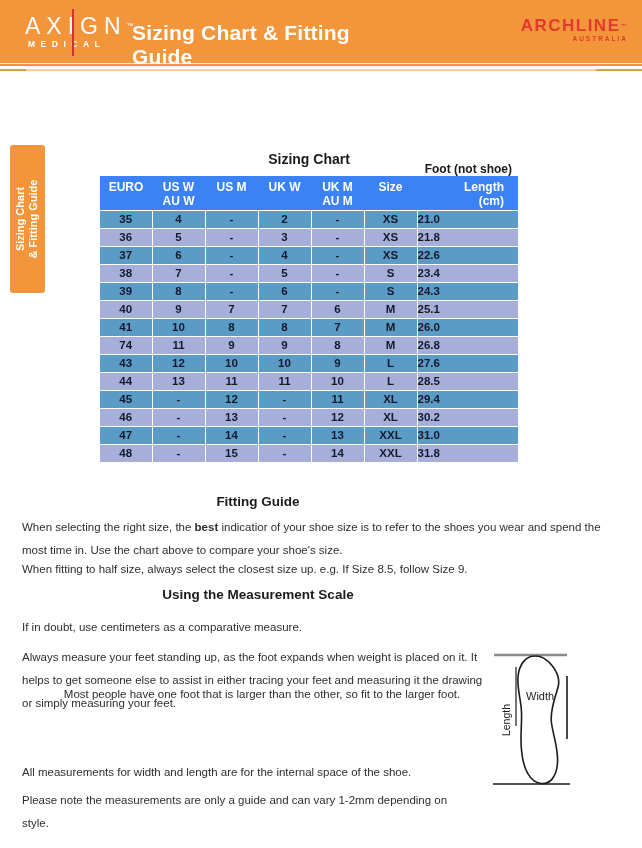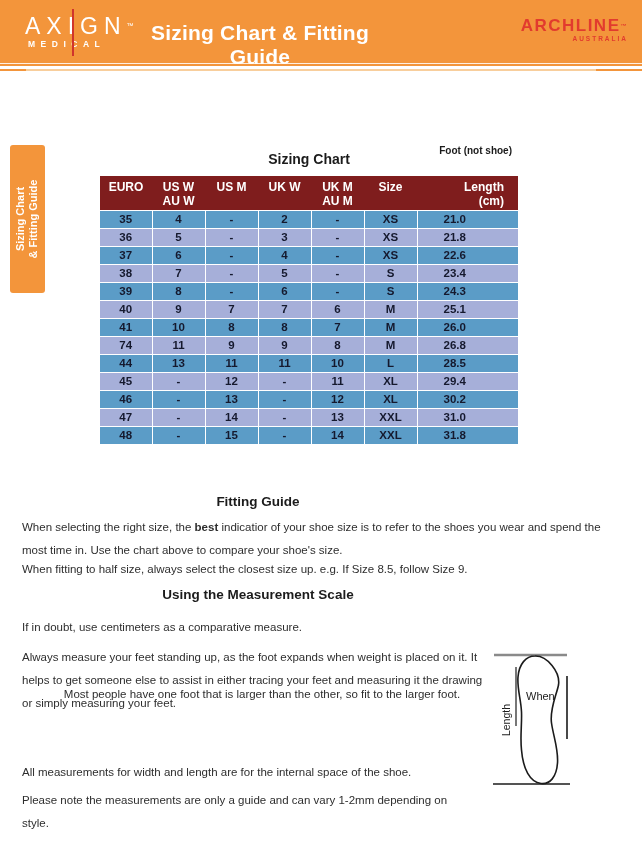--- a/index.html
+++ b/index.html
@@ -11,48 +11,48 @@
   
   .hdr { position:absolute; left:0; top:0; width:642px; height:66px; background:#F3953B; }
   .hdr-hairline { position:absolute; left:0; top:63px; width:642px; height:1px; background:rgba(255,255,255,.85); }
   .hdr-rule { position:absolute; left:0; top:69px; width:642px; height:2px;
     background:linear-gradient(to right,#F3953B 0 26px,#F8CE9C 26px calc(100% - 46px),#F3953B calc(100% - 46px) 100%); }
   .axign { position:absolute; left:25px; top:13px; color:#fff; }
   .axign-name { font-size:23px; font-weight:400; letter-spacing:6px; line-height:26px; }
   .axign-tm { font-size:7px; vertical-align:top; letter-spacing:0; }
   .axign-sub { font-size:8.5px; letter-spacing:5.5px; font-weight:700; padding-left:3px; }
   .axign-stroke { position:absolute; left:47px; top:-4px; width:2px; height:47px; background:#D0342C; }
-  .doc-title { position:absolute; left:132px; top:21px; width:256px; text-align:center;
+  .doc-title { position:absolute; left:132px; top:21px; width:256px; text-align:left;
     color:#fff; font-size:21px; font-weight:700; letter-spacing:0.2px; }
   .archline { position:absolute; right:14px; top:17px; text-align:right; color:#E23B2E; }
   .archline-name { font-size:17px; font-weight:700; letter-spacing:1.5px; line-height:18px; }
   .archline-tm { font-size:6px; vertical-align:top; }
   .archline-sub { font-size:6.5px; font-weight:700; letter-spacing:2px; margin-top:0; }
   
   .side-tab { position:absolute; left:10px; top:145px; width:35px; height:148px;
     background:#F3953B; border-radius:3px; display:flex; align-items:center; justify-content:center; }
   .side-tab-text { transform:rotate(-90deg); transform-origin:center; white-space:nowrap;
     color:#fff; font-weight:700; font-size:11px; line-height:13px; text-align:center; }
   
   .chart-title { position:absolute; left:100px; top:151px; width:418px; text-align:center;
     font-size:14px; font-weight:700; color:#1b1b1b; }
-  .foot-label { position:absolute; right:130px; top:145px; font-size:10px; font-weight:700; color:#1b1b1b; }
+  .foot-label { position:absolute; right:130px; top:162px; font-size:12px; font-weight:700; color:#1b1b1b; }
   table.sizing { position:absolute; left:100px; top:176px; width:418px;
     border-collapse:collapse; table-layout:fixed; }
   table.sizing th {
-    background:#7f1d1d; color:#fff; font-size:12px; font-weight:700;
+    background:#3b82f6; color:#fff; font-size:12px; font-weight:700;
     vertical-align:top; padding-top:4px; height:34px; line-height:14px; text-align:center;
   }
   table.sizing th:last-child { text-align:right; padding-right:14px; }
   table.sizing td {
     height:18px; text-align:center; font-size:11.5px; font-weight:700; color:#15192e;
     border-top:1px solid #fff; border-left:1px solid #fff;
   }
   table.sizing td:first-child { border-left:none; }
-  table.sizing td:last-child { text-align:center; padding-right:26px; }
+  table.sizing td:last-child { text-align:left; padding-right:26px; }
   table.sizing tbody tr:nth-child(odd) td { background:#5B9CC7; }
   table.sizing tbody tr:nth-child(even) td { background:#A6AFD9; }
   col.c-std { width:53px; } col.c-first { width:52px; } col.c-last { width:101px; }
   
   .h-center { position:absolute; left:0; width:500px; text-align:center;
     font-size:13.5px; font-weight:700; color:#1b1b1b;padding-left:16px; }
   .para { position:absolute; left:22px; font-size:11.5px; line-height:23px; color:#2e2e2e; }
   .bold { font-weight:700; }
   
   .foot-diagram { position:absolute; left:490px; top:642px; width:152px; height:158px; }
@@ -192,20 +192,29 @@
         <td>26.0</td>
       </tr>
       <tr>
         <td>74</td>
         <td>11</td>
         <td>9</td>
         <td>9</td>
         <td>8</td>
         <td>M</td>
         <td>26.8</td>
+      </tr>
+      <tr>
+        <td>43</td>
+        <td>12</td>
+        <td>10</td>
+        <td>10</td>
+        <td>9</td>
+        <td>L</td>
+        <td>27.6</td>
       </tr>
       <tr>
         <td>44</td>
         <td>13</td>
         <td>11</td>
         <td>11</td>
         <td>10</td>
         <td>L</td>
         <td>28.5</td>
       </tr>
@@ -271,15 +280,15 @@
     <path d="M 45 14
              C 36 14, 29 22, 28 35
              C 27 47, 31 57, 31.5 70
              C 32 83, 30 95, 31.5 108
              C 33 127, 40 140, 51 141.5
              C 60 142.5, 66.5 135, 67.5 121
              C 68.5 107, 63.5 95, 61.5 81
              C 59.5 67, 66.5 53, 68.5 43
              C 70.5 30, 57 13.5, 45 14 Z" fill="none" stroke="#1b1b1b" stroke-width="1.6"></path>
   </svg>
-  <span class="width-label">When</span>
+  <span class="width-label">Width</span>
   <span class="length-label">Length</span>
 </div>
 
 </body></html>

